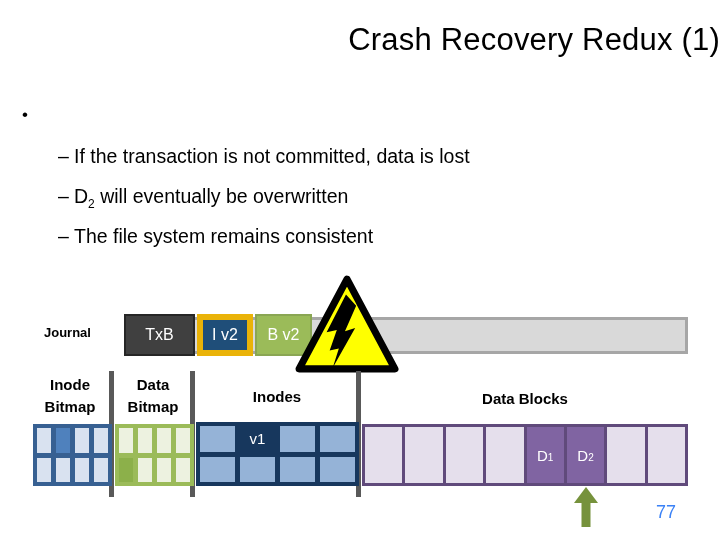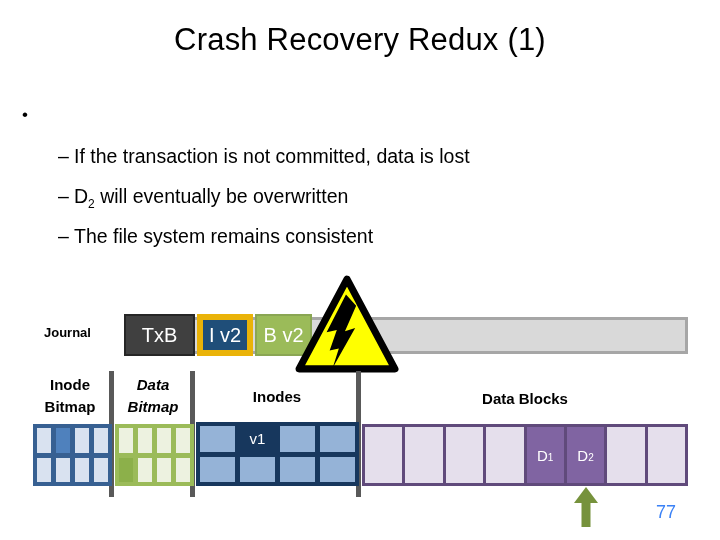--- a/index.html
+++ b/index.html
@@ -4,21 +4,21 @@
 <style>
   html,body { margin:0; padding:0; background:#fff; }
   .slide {
     position:relative; width:720px; height:540px; background:#ffffff;
     font-family:"Liberation Sans", sans-serif; color:#000; overflow:hidden;
   }
 
   
   .title {
     position:absolute; top:22px; left:0; width:720px;
-    text-align:center; font-size:31px; letter-spacing:0.2px; color:#000;
+    text-align:right; font-size:31px; letter-spacing:0.2px; color:#000;
   }
   .bullet {
     position:absolute; top:101px; left:22px; width:676px;
     display:flex; font-size:22px; line-height:26px;
   }
   .bullet .marker { width:22px; font-size:17px; line-height:27px; }
   .sub-bullet {
     position:absolute; left:58px; width:640px;
     display:flex; font-size:19.5px; line-height:25px;
   }
@@ -31,38 +31,38 @@
     position:absolute; left:44px; top:325px;
     font-size:13px; font-weight:bold;
   }
   .journal-bar {
     position:absolute; left:124px; top:317px; width:564px; height:37px;
     background:#D9D9D9; border:3px solid #A6A6A6; box-sizing:border-box;
   }
   .jblock {
     position:absolute; top:314px; height:42px; box-sizing:border-box;
     display:flex; align-items:center; justify-content:center;
-    color:#fff; font-size:20px;
+    color:#fff; font-size:16px;
   }
   .jblock.txb { left:124px; width:71px; background:#404040; border:2px solid #262626; }
   .jblock.iv2 { left:197px; width:56px; background:#1F4E79; border:6px solid #eab308; }
   .jblock.bv2 { left:255px; width:57px; background:#9BBB59; border:2px solid #8AA653; }
 
   .crash-icon { position:absolute; left:294px; top:272px; width:106px; height:104px; }
 
   
   .divider { position:absolute; top:371px; width:5px; height:126px; background:#595959; }
   .div1 { left:109px; } .div2 { left:190px; } .div3 { left:356px; }
 
   .sec-label {
     position:absolute; font-size:15px; font-weight:bold; text-align:center;
     line-height:22px; color:#000;
   }
   .lbl-inode-bitmap { left:30px;  top:374px; width:80px; }
-  .lbl-data-bitmap  { left:114px; top:374px; width:78px;font-style:italic; }
+  .lbl-data-bitmap  { left:114px; top:374px; width:78px; }
   .lbl-inodes       { left:196px; top:386px; width:162px; }
   .lbl-data-blocks  { left:362px; top:388px; width:326px; }
 
   
   .grid2x4 {
     position:absolute; display:grid; box-sizing:border-box;
     grid-template-columns:repeat(4,1fr); grid-template-rows:1fr 1fr;
     gap:5px; padding:4px;
   }
   .inode-bitmap-grid { left:33px;  top:424px; width:79px;  height:62px; background:#376092; }

